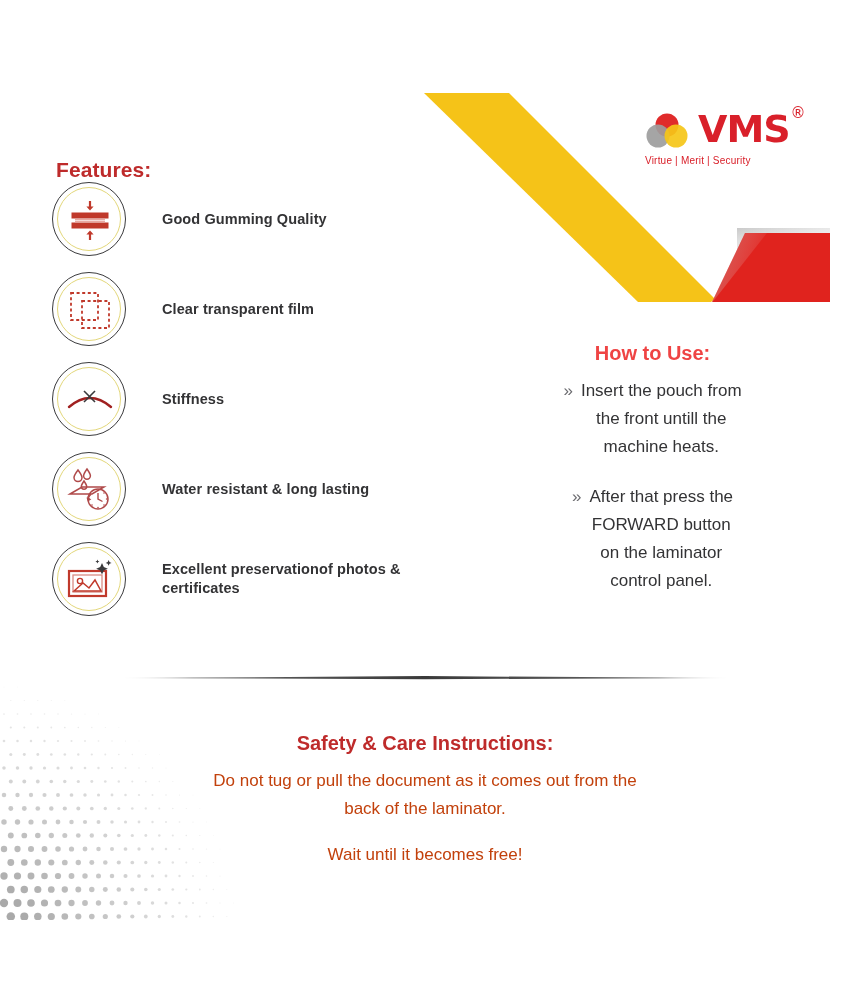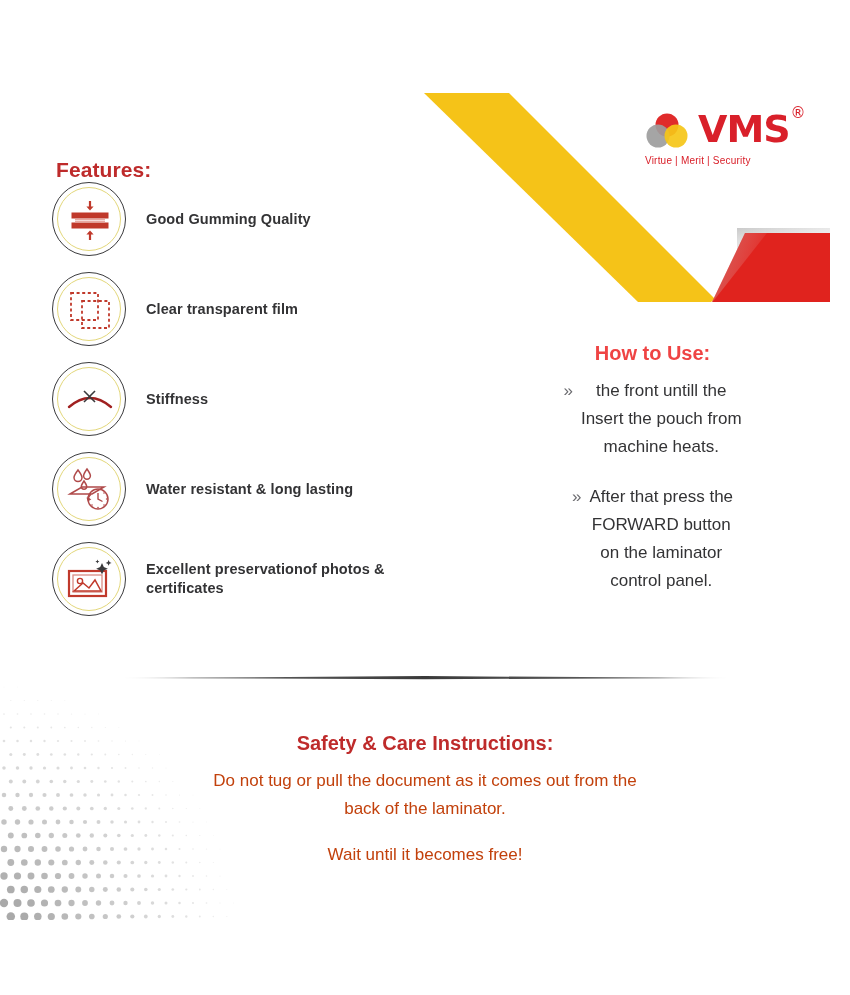--- a/index.html
+++ b/index.html
@@ -51,21 +51,21 @@
     border: 1.6px solid #3a3a3c;
     position: relative;
     background: #ffffff;
   }
   .feature-badge::after {
     content: ""; position: absolute; inset: 4px;
     border-radius: 50%; border: 1.6px solid #E3D77A;
   }
   .feature-badge svg { position: absolute; left: 11px; top: 11px; }
   .feature-label {
-    margin-left: 20px;
+    margin-left: 36px;
     font-size: 14.5px; font-weight: 700; color: #333335;
     line-height: 19px; letter-spacing: .1px;
   }
 
   
   #howto { position: absolute; left: 505px; top: 342px; width: 295px; text-align: center; }
   #howto-heading {
     font-size: 20px; font-weight: 700; color: #ef4444; margin-bottom: 12px;
   }
   .howto-item {
@@ -225,22 +225,22 @@
     </div>
 
   </div>
 
   <div id="howto">
     <div id="howto-heading">How to Use:</div>
 
     <div class="howto-item">
       <div class="howto-bullet">»</div>
       <div class="howto-text">
+        <span>Insert the pouch from</span>
         <span>the front untill the</span>
-        <span>Insert the pouch from</span>
         <span>machine heats.</span>
       </div>
     </div>
 
     <div class="howto-item">
       <div class="howto-bullet">»</div>
       <div class="howto-text">
         <span>After that press the</span>
         <span>FORWARD button</span>
         <span>on the laminator</span>

